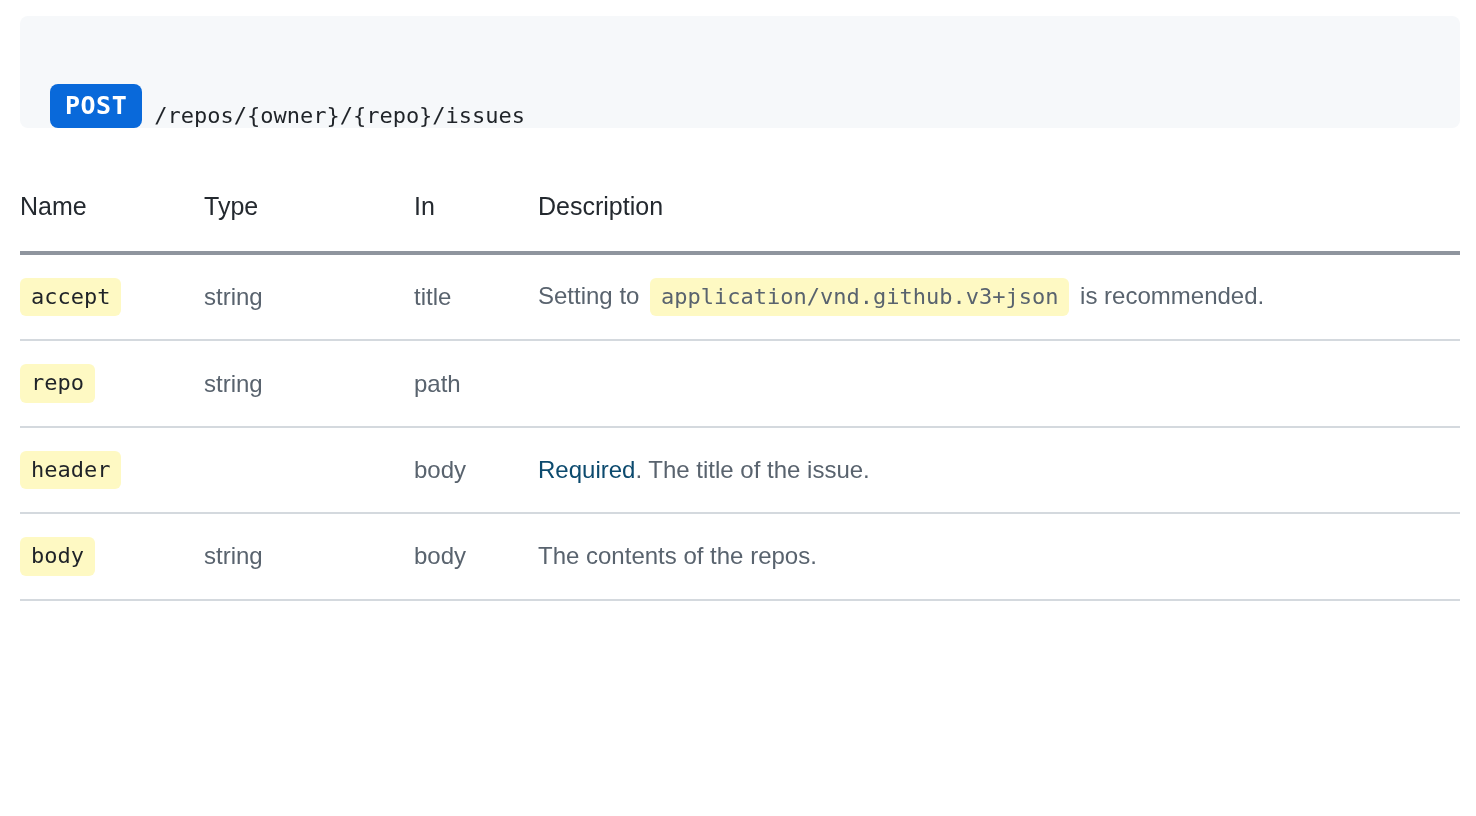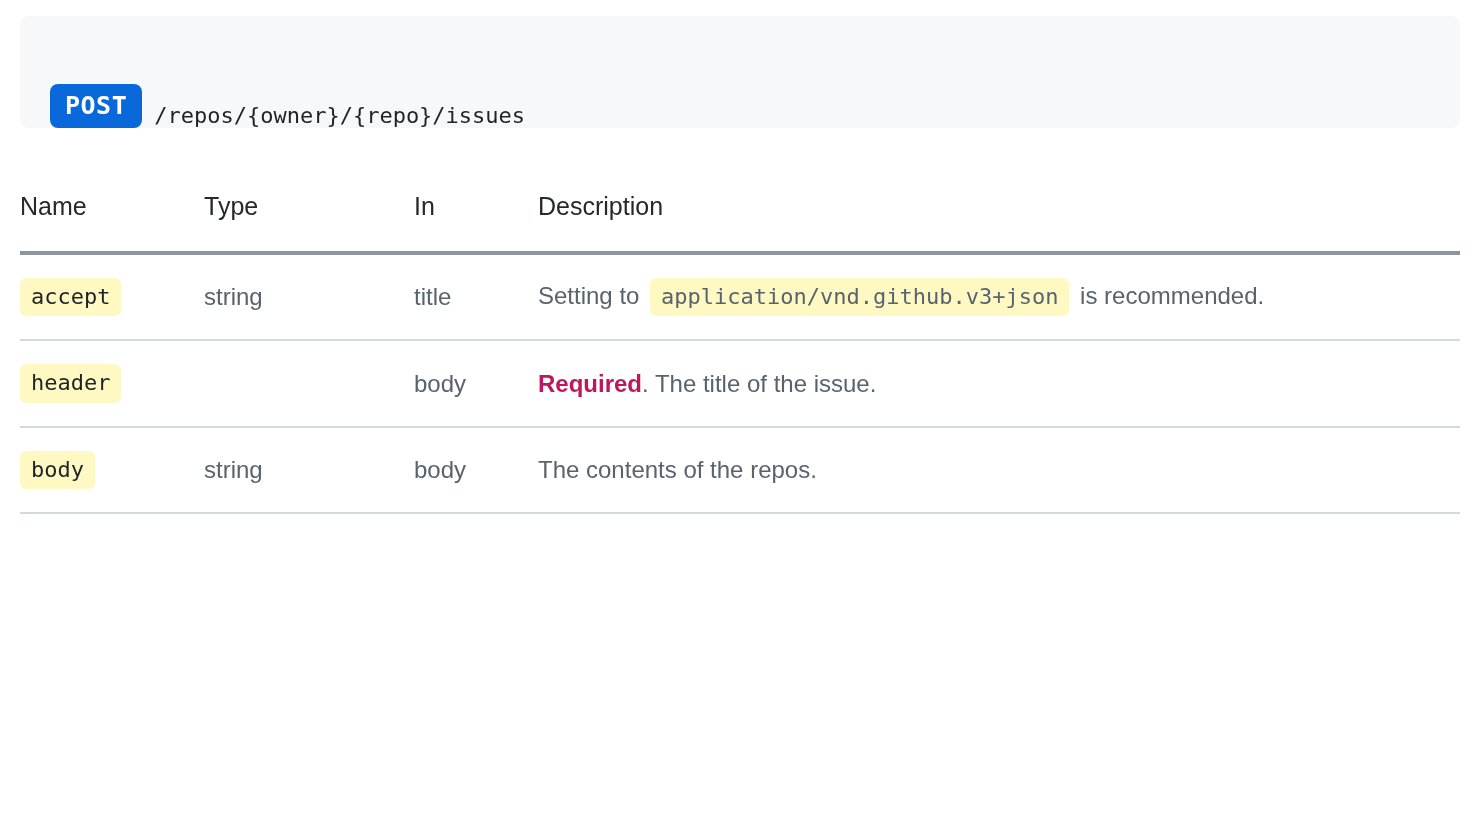--- a/index.html
+++ b/index.html
@@ -84,21 +84,21 @@
     display: inline-block;
     font-family: "DejaVu Sans Mono", monospace;
     font-size: 22px;
     line-height: 1.2;
     color: #1f2328;
     background: #fef9c3;
     border-radius: 6px;
     padding: 6px 11px;
   }
   .chip-muted { color: #59636e; margin: 0 4px; }
-  .cell-desc strong { font-weight: bold; color: #be185d; }
+  .cell-desc strong { font-weight: normal; color: #0c4a6e; }
 </style>
 </head>
 <body>
 
 <div class="page">
 
   <div class="endpoint-box">
     <span class="method-badge">POST</span>
     <code class="endpoint-path">/repos/{owner}/{repo}/issues</code>
   </div>
@@ -123,20 +123,28 @@
   <tr>
     <td class="cell-name">
       <code class="chip">accept</code>
     </td>
     <td class="cell-type">string</td>
     <td class="cell-in">title</td>
     <td class="cell-desc">Setting to <code class="chip chip-muted">application/vnd.github.v3+json</code> is recommended.</td>
   </tr>
 
 
+  <tr>
+    <td class="cell-name">
+      <code class="chip">repo</code>
+    </td>
+    <td class="cell-type">string</td>
+    <td class="cell-in">path</td>
+    <td class="cell-desc"></td>
+  </tr>
 
   <tr>
     <td class="cell-name">
       <code class="chip">header</code>
     </td>
     <td class="cell-type"></td>
     <td class="cell-in">body</td>
     <td class="cell-desc"><strong>Required</strong>. The title of the issue.</td>
   </tr>
 

